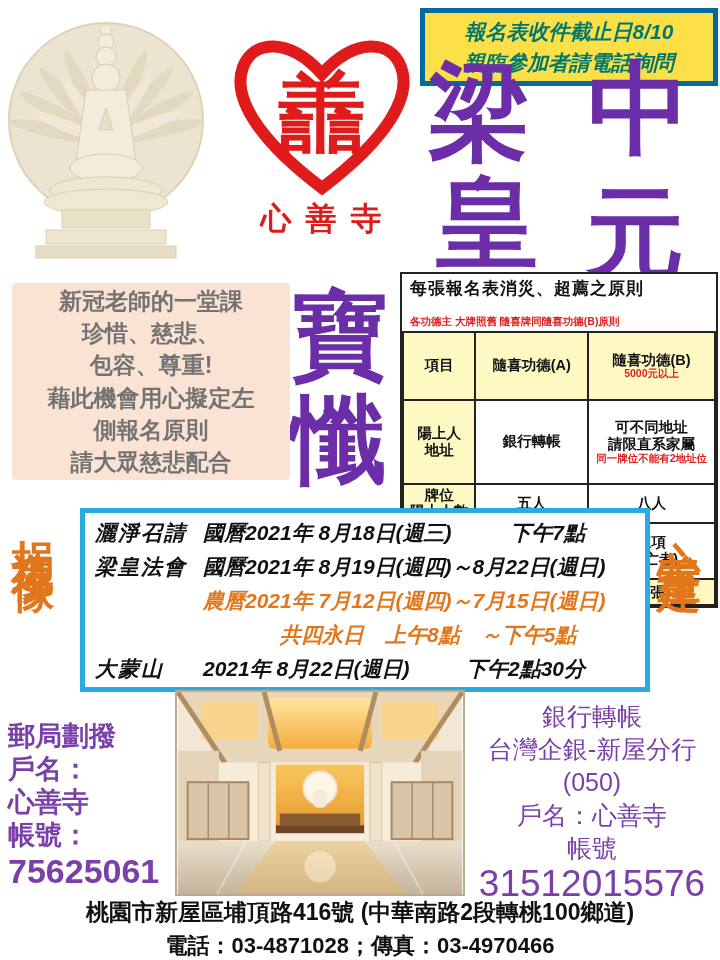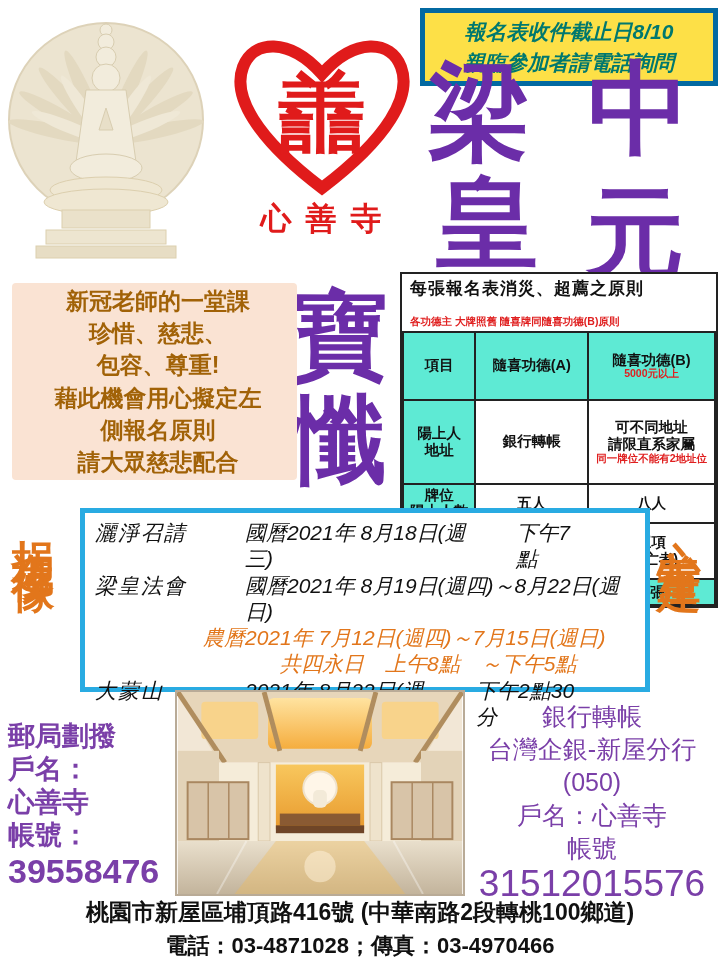--- a/index.html
+++ b/index.html
@@ -26,44 +26,44 @@
   .h-liang{left:428px;top:62px;}
   .h-zhong{left:588px;top:58px;}
   .h-huang{left:436px;top:172px;}
   .h-yuan{left:586px;top:184px;font-size:98px;}
   .h-bao{left:292px;top:288px;font-size:96px;}
   .h-chan{left:290px;top:392px;font-size:96px;}
 
   
   .quote{left:12px;top:283px;width:278px;height:197px;background:#fae3d3;border-radius:4px;
          display:flex;align-items:center;justify-content:center;text-align:center;
-         color:#a16207;font-size:23px;font-weight:bold;line-height:1.4;padding-left:7px;}
+         color:#737373;font-size:23px;font-weight:bold;line-height:1.4;}
 
   
   .ptable{left:400px;top:272px;width:314px;border:2px solid #222;background:#fff;}
   .ptable .cap{padding:3px 0 2px 8px;}
   .ptable .cap .t{font-size:17px;font-weight:bold;color:#111;letter-spacing:1px;}
   .ptable .cap .s{font-size:10.5px;font-weight:bold;color:#e02020;margin-top:15px;}
   table.grid{border-collapse:collapse;width:100%;table-layout:fixed;}
   table.grid td{border:2px solid #222;text-align:center;vertical-align:middle;
                 font-size:14.5px;font-weight:bold;color:#111;padding:2px 1px;white-space:pre-line;line-height:1.15;}
-  td.yel{background:#5eead4;}
+  td.yel{background:#fef9c3;}
   .rednote{display:block;color:#e02020;font-weight:bold;font-size:10.5px;line-height:1.1;}
   col.c0{width:72px;} col.c1{width:112px;} col.c2{width:126px;}
 
   
   .vside{writing-mode:vertical-rl;text-orientation:upright;color:#e2761b;font-weight:bold;
          font-size:43px;letter-spacing:10px;line-height:1;}
   .v-left{left:12px;top:506px;height:210px;}
   .v-right{left:658px;top:506px;height:210px;}
 
   
   .sched{left:80px;top:508px;width:545px;height:162px;border:5px solid #29abe2;background:#fff;
          padding:7px 5px 5px 10px;display:flex;flex-direction:column;justify-content:space-between;}
-  .srow{display:flex;font-size:21px;font-weight:normal;font-style:italic;color:#111;line-height:1.25;gap:42px;}
+  .srow{display:flex;font-size:21px;font-weight:bold;font-style:italic;color:#111;line-height:1.25;}
   .srow .lbl{width:108px;flex:none;letter-spacing:2px;}
   .srow .tm{margin-left:auto;padding-right:55px;}
   .srow.orange{color:#e2761b;}
   .ind1{padding-left:108px;} .ind2{padding-left:185px;}
 
   
   .postal{left:8px;top:720px;width:168px;color:#7a3fa8;font-size:27px;font-weight:bold;line-height:33px;}
   .postal .acct{font-size:34px;letter-spacing:0;margin-top:3px;}
   .bank{left:466px;top:700px;width:252px;text-align:center;color:#7a3fa8;font-size:25px;
         font-weight:normal;line-height:33px;}
@@ -224,21 +224,21 @@
       <span>2021年 8月22日(週日)</span>
       <span class="tm">下午2點30分</span>
     </div>
   </div>
 
   <div class="abs postal">
     <div class="preline">郵局劃撥
 戶名：
 心善寺
 帳號：</div>
-    <div class="acct">39558476</div>
+    <div class="acct">75625061</div>
   </div>
 
   <svg class="abs photo" viewBox="0 0 290 206">
     <defs>
       <linearGradient id="glow" x1="0" y1="0" x2="0" y2="1">
         <stop offset="0" stop-color="#ffe3a0"></stop>
           <stop offset="1" stop-color="#f5ad3e"></stop>
       </linearGradient>
       <linearGradient id="floor" x1="0" y1="0" x2="0" y2="1">
         <stop offset="0" stop-color="#e9dfcc"></stop>

